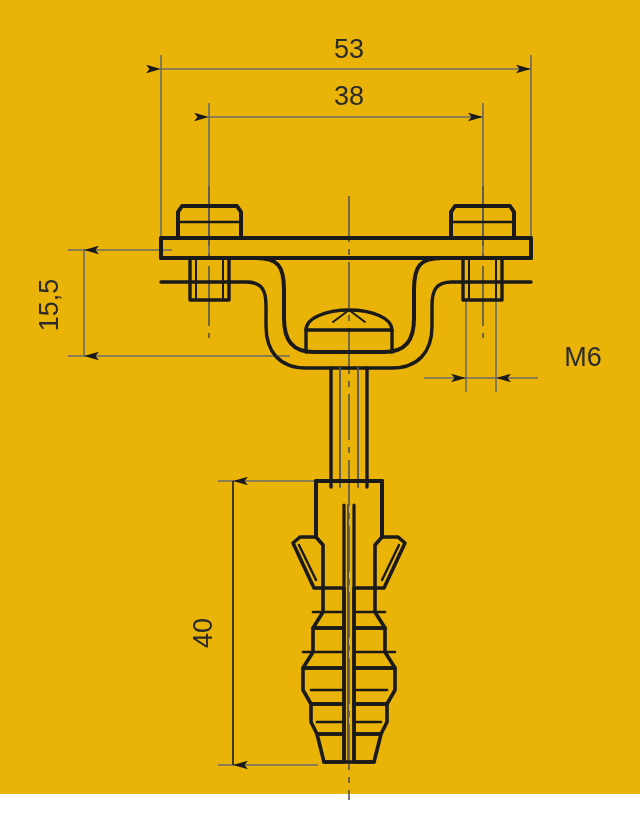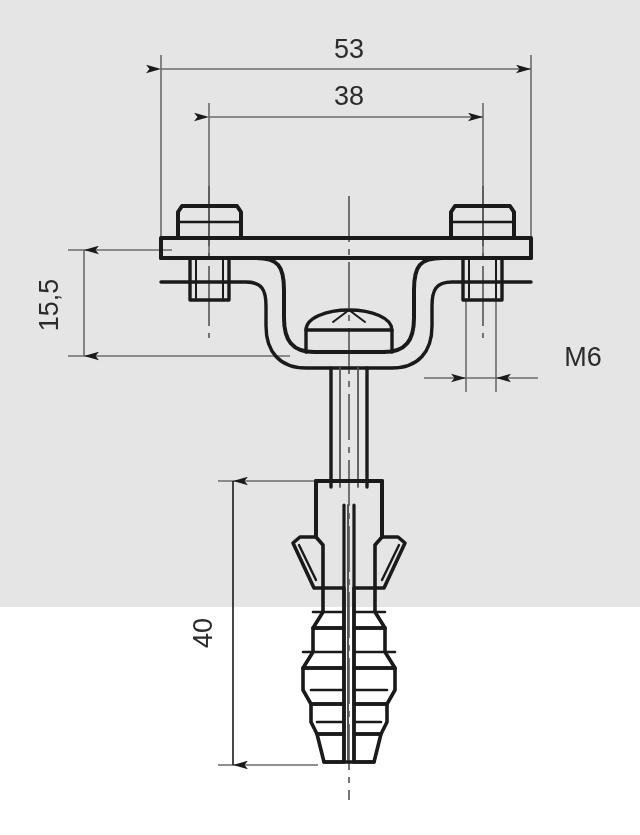--- a/index.html
+++ b/index.html
@@ -1,18 +1,18 @@
 <!DOCTYPE html>
 <html><head>
 <meta charset="utf-8">
 <style>
   html,body{margin:0;padding:0;background:#ffffff;}
   body{width:640px;height:835px;overflow:hidden;
        font-family:"Liberation Sans",sans-serif;color:#1a1a1a;}
-  #sheet{position:relative;width:640px;height:607px;background:#e5e5e5;}
+  #sheet{position:relative;width:640px;height:794px;background:#eab308;}
   svg{display:block;}
   .dimtext{font-family:"Liberation Sans",sans-serif;font-size:27px;fill:#2b2b2b;}
 </style>
 </head>
 <body>
 
 <div id="sheet">
 <svg width="640" height="835" viewBox="0 0 640 835">
 
   <defs>

